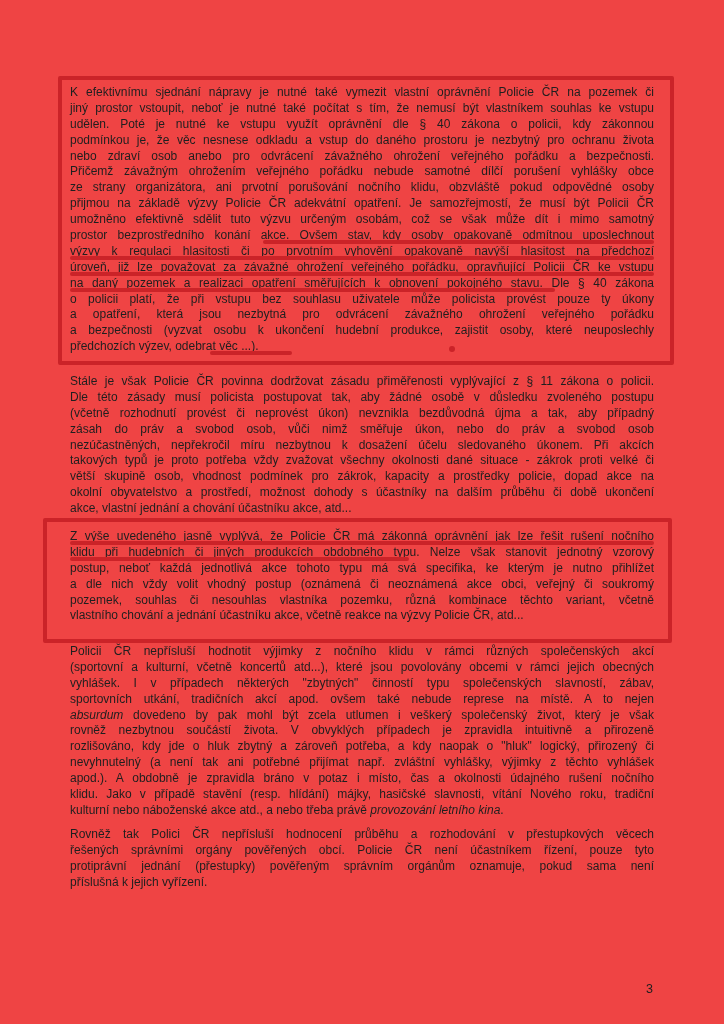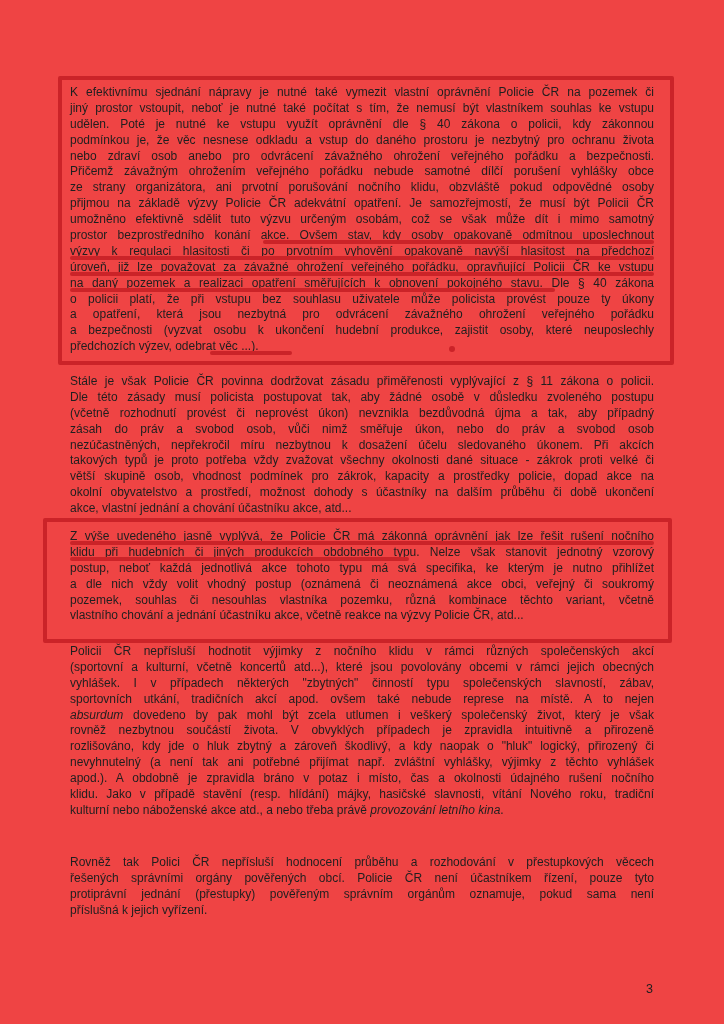--- a/index.html
+++ b/index.html
@@ -100,27 +100,27 @@
         <div class="line"><span>pozemek, souhlas či nesouhlas vlastníka pozemku, různá kombinace těchto variant, včetně</span></div>
         <div class="line last"><span>vlastního chování a jednání účastníku akce, včetně reakce na výzvy Policie ČR, atd...</span></div>
       </div>
       <div class="para" style="top: 644px;">
         <div class="line"><span>Policii ČR nepřísluší hodnotit výjimky z nočního klidu v rámci různých společenských akcí</span></div>
         <div class="line"><span>(sportovní a kulturní, včetně koncertů atd...), které jsou povolovány obcemi v rámci jejich obecných</span></div>
         <div class="line"><span>vyhlášek. I v případech některých "zbytných" činností typu společenských slavností, zábav,</span></div>
         <div class="line"><span>sportovních utkání, tradičních akcí apod. ovšem také nebude represe na místě. A to nejen</span></div>
         <div class="line"><i>absurdum</i><span> dovedeno by pak mohl být zcela utlumen i veškerý společenský život, který je však</span></div>
         <div class="line"><span>rovněž nezbytnou součástí života. V obvyklých případech je zpravidla intuitivně a přirozeně</span></div>
-        <div class="line"><span>rozlišováno, kdy jde o hluk zbytný a zároveň škodlivý, a kdy naopak o "hluk" logický, přirozený či</span></div>
+        <div class="line"><span>rozlišováno, kdy jde o hluk zbytný a zároveň potřeba, a kdy naopak o "hluk" logický, přirozený či</span></div>
         <div class="line"><span>nevyhnutelný (a není tak ani potřebné přijímat např. zvláštní vyhlášky, výjimky z těchto vyhlášek</span></div>
         <div class="line"><span>apod.). A obdobně je zpravidla bráno v potaz i místo, čas a okolnosti údajného rušení nočního</span></div>
         <div class="line"><span>klidu. Jako v případě stavění (resp. hlídání) májky, hasičské slavnosti, vítání Nového roku, tradiční</span></div>
         <div class="line last"><span>kulturní nebo náboženské akce atd., a nebo třeba právě </span><i>provozování letního kina</i><span>.</span></div>
       </div>
-      <div class="para" style="top: 855px;">
+      <div class="para" style="top: 827px;">
         <div class="line"><span>Rovněž tak Polici ČR nepřísluší hodnocení průběhu a rozhodování v přestupkových věcech</span></div>
         <div class="line"><span>řešených správními orgány pověřených obcí. Policie ČR není účastníkem řízení, pouze tyto</span></div>
         <div class="line"><span>protiprávní jednání (přestupky) pověřeným správním orgánům oznamuje, pokud sama není</span></div>
         <div class="line last"><span>příslušná k jejich vyřízení.</span></div>
       </div>
     </div>
   <div id="annots">
       <div class="rbox" style="left: 58px; top: 76px; width: 608px; height: 281px;"></div>
       <div class="rbox" style="left: 43px; top: 518px; width: 621px; height: 117px;"></div>
       <div class="dot" style="left: 449px; top: 346px;"></div>

